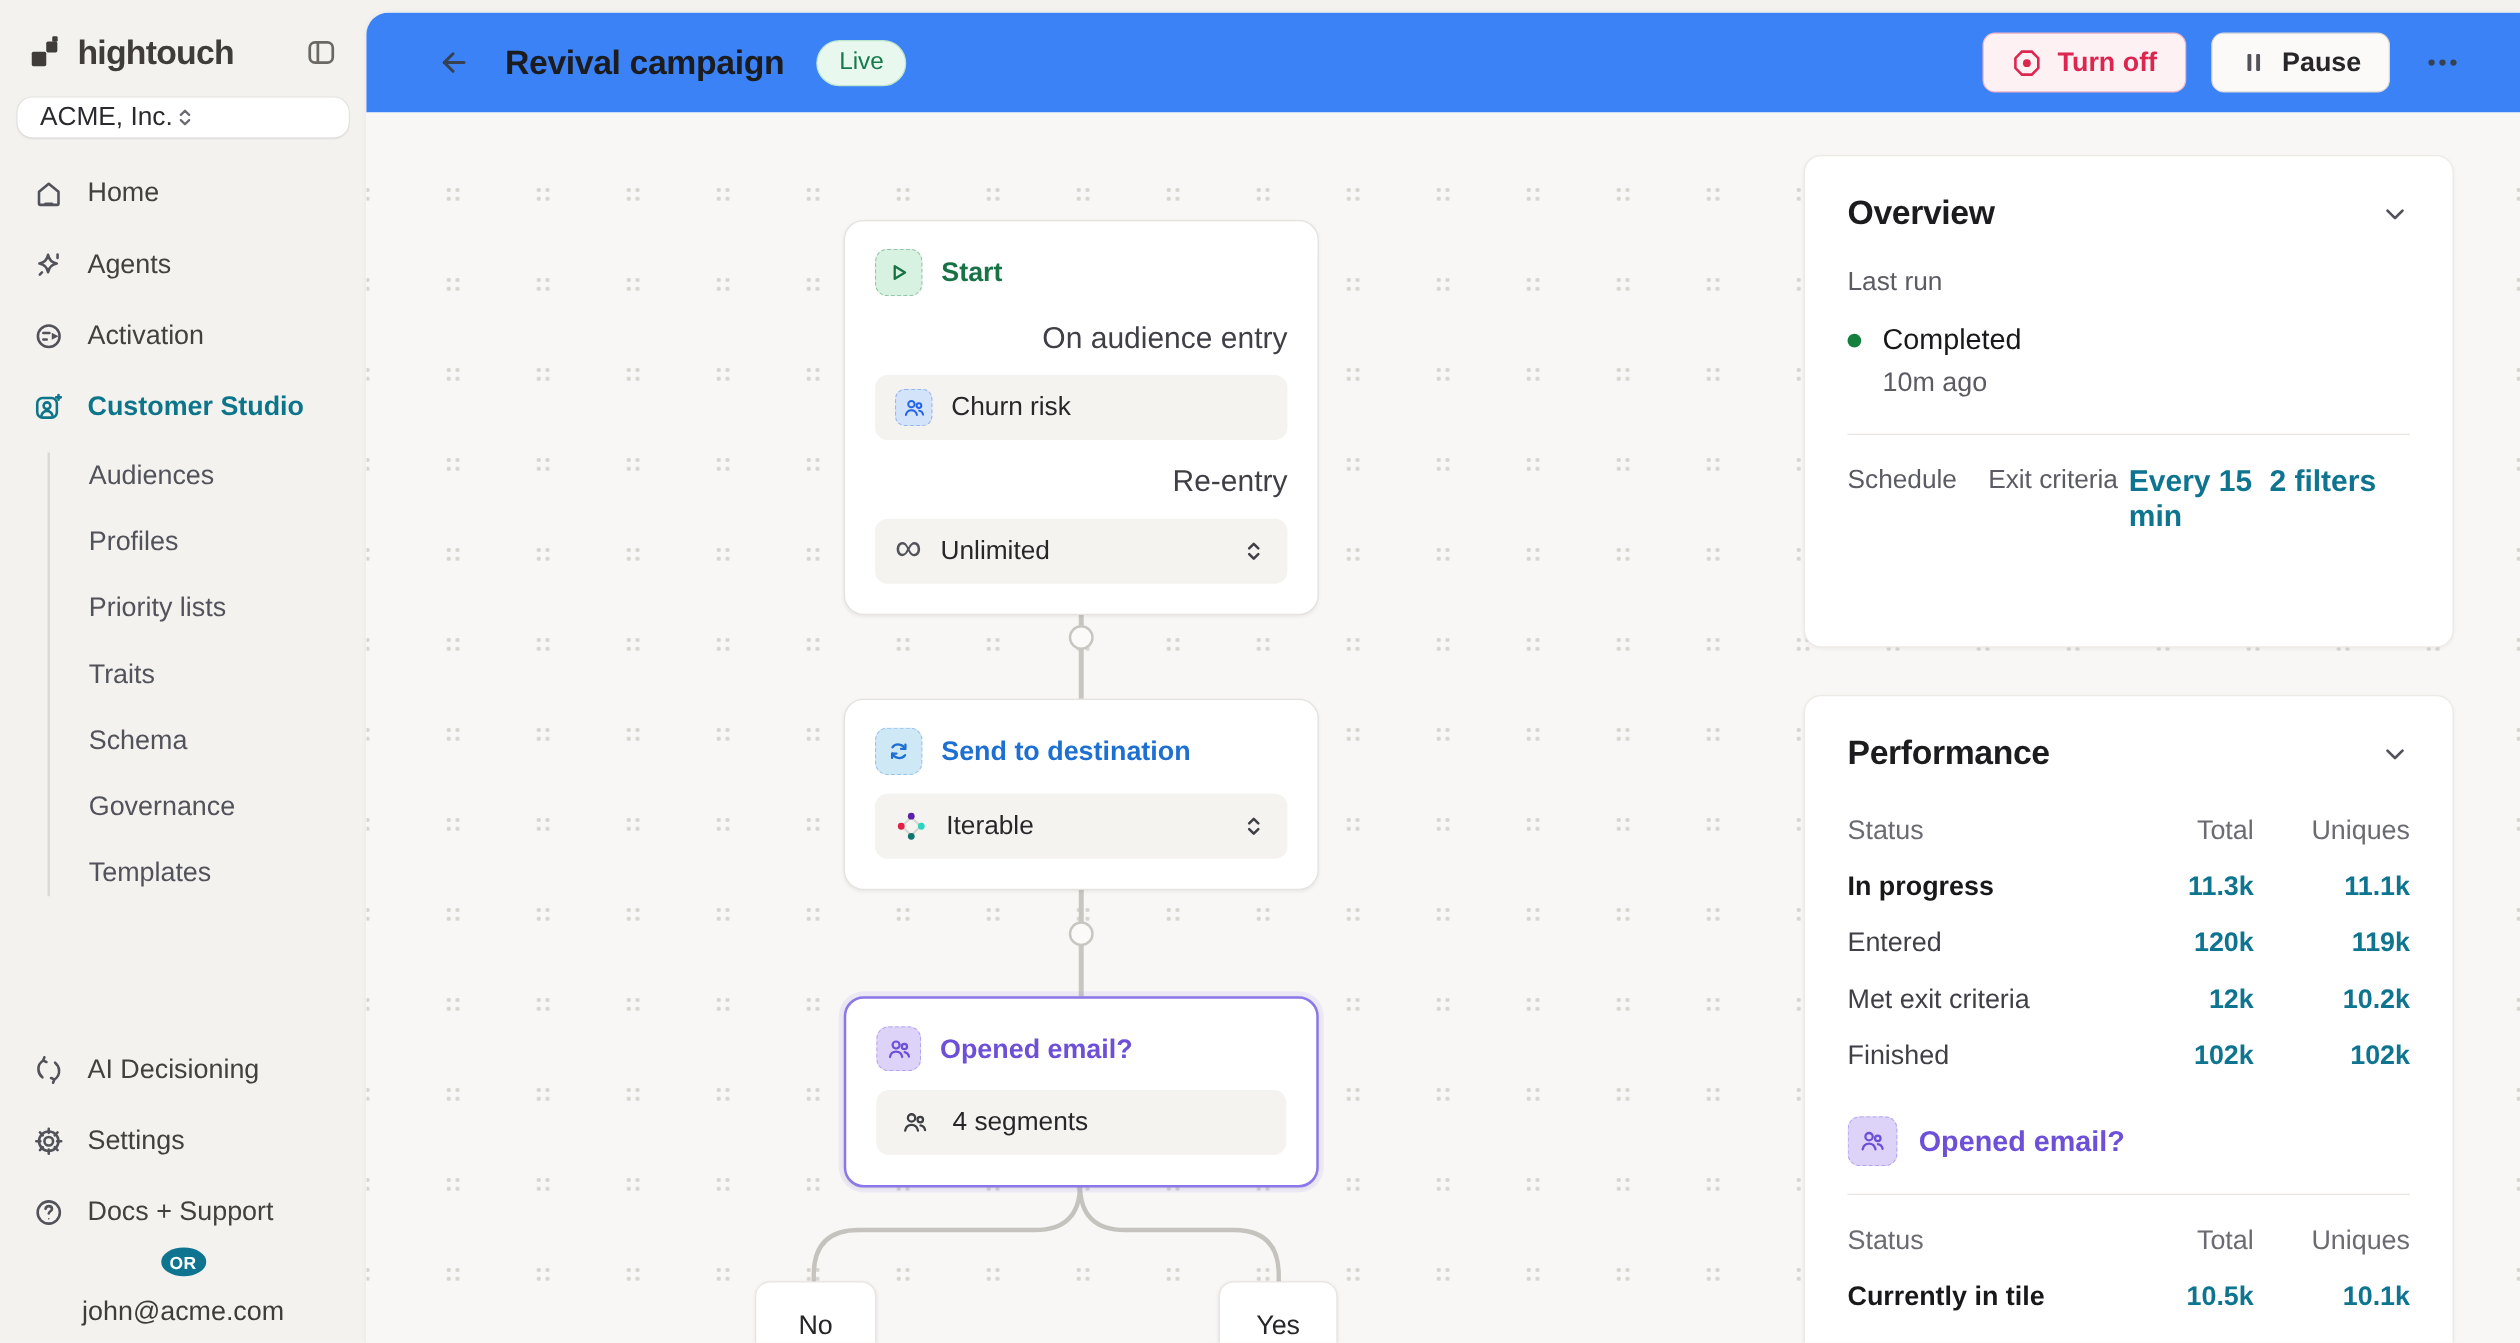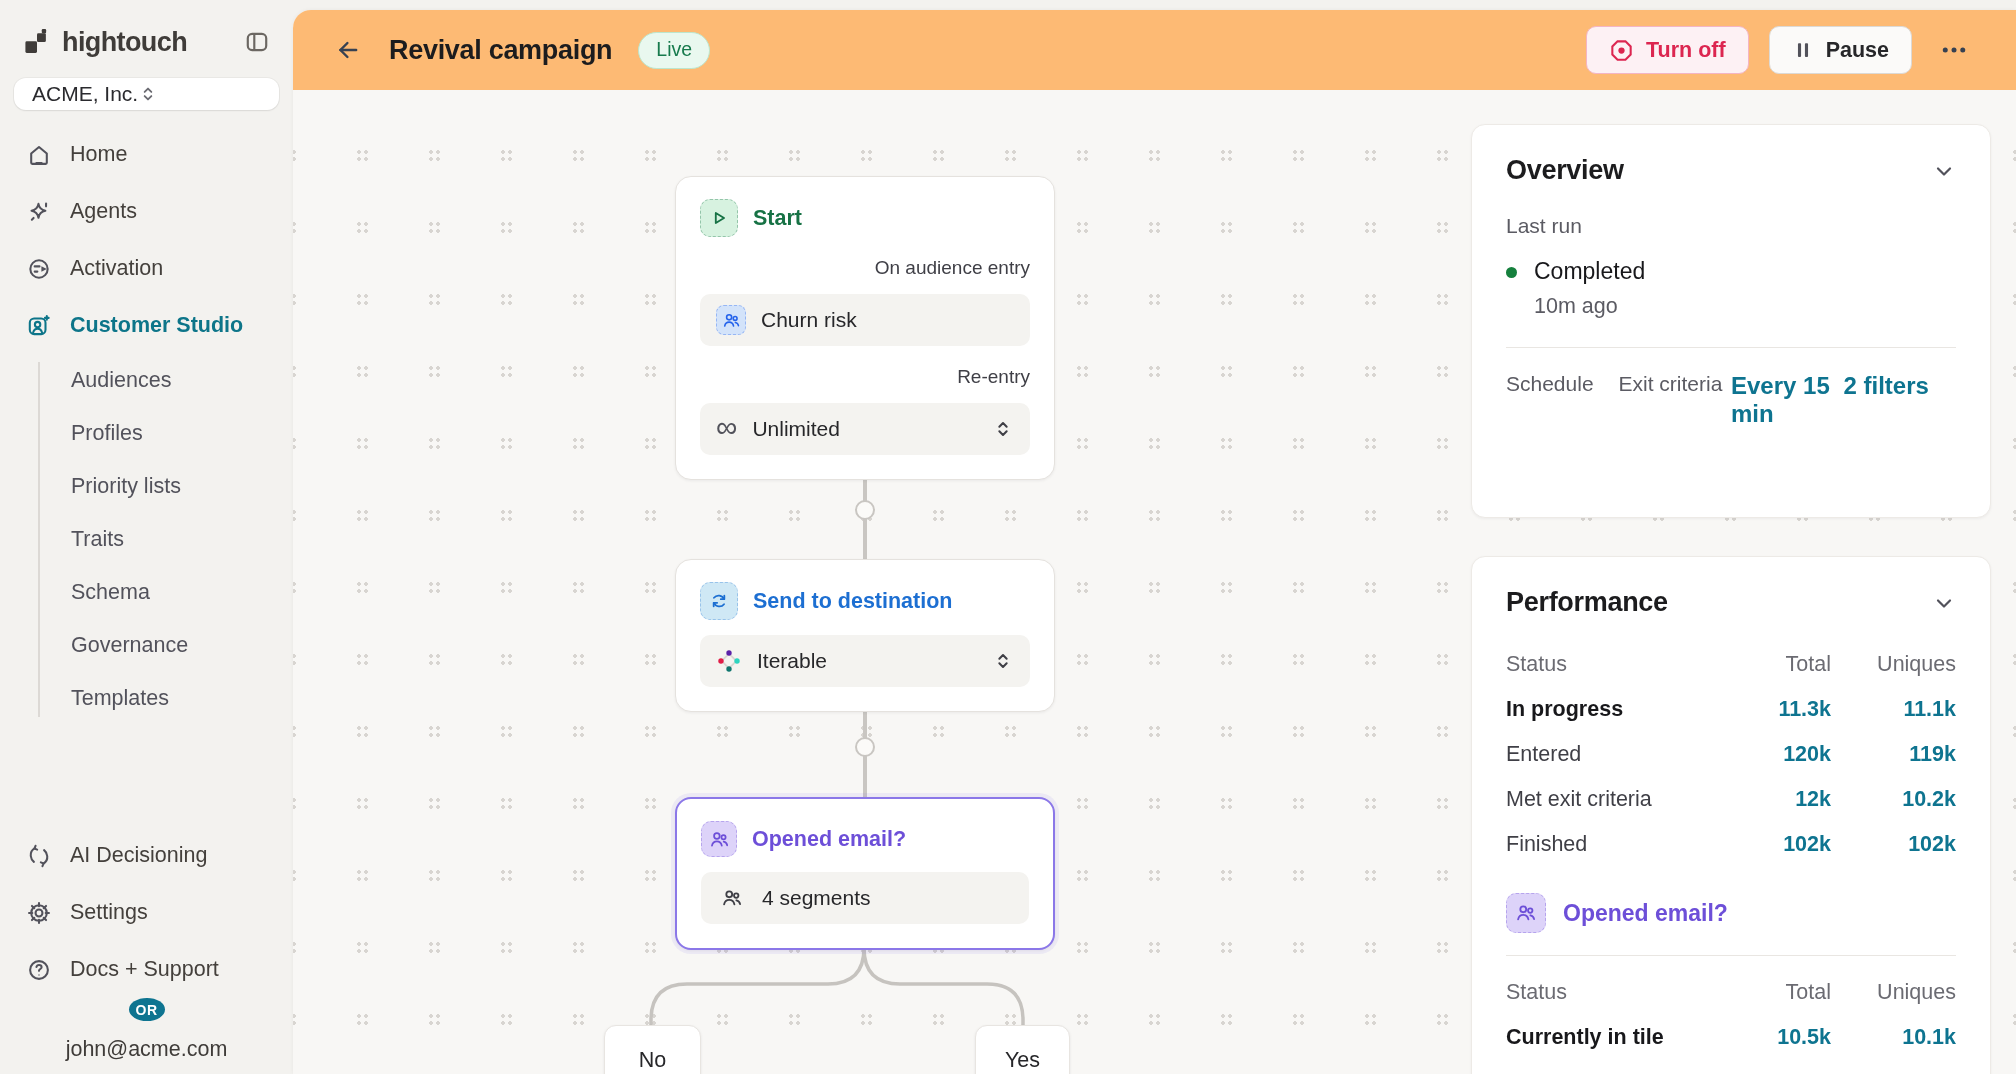--- a/index.html
+++ b/index.html
@@ -28,21 +28,21 @@
     color:#0d7589; font-weight:600; box-shadow:0 1px 3px rgba(0,0,0,.07); }
   .sub-item.selected:before { content:""; position:absolute; left:25px; top:14px; bottom:14px; width:4px; border-radius:2px; background:#0d7589; }
   .side-footer { margin-top:auto; padding-bottom:12px; }
   .user-row { display:flex; align-items:center; gap:16px; height:64px; padding:0 14px; font-size:21.5px; color:#3f3c39; cursor:pointer;flex-direction:column; }
   .avatar { width:36px; height:36px; border-radius:50%; background:#0e7490; color:#fff;
     font-size:14px; font-weight:700; display:flex; align-items:center; justify-content:center; letter-spacing:.5px; }
 
   
   .main { position:absolute; left:293px; top:10px; right:0; bottom:0; background:#ffffff;
     border-top-left-radius:18px; overflow:hidden; box-shadow:0 0 4px rgba(0,0,0,.05); }
-  .topbar { height:80px; display:flex; align-items:center; padding:0 40px 0 34px; background:#fdba74; }
+  .topbar { height:80px; display:flex; align-items:center; padding:0 40px 0 49px; background:#3b82f6; }
   .back-btn { width:42px; height:42px; border-radius:9px; display:flex; align-items:center; justify-content:center; color:#374151; cursor:pointer; }
   .page-title { font-size:27px; font-weight:700; color:#1c1c1e; margin-left:20px; letter-spacing:-.3px; }
   .live-badge { margin-left:26px; background:#e9f8ef; color:#177a4d; border:1.5px solid #bce6cd;
     border-radius:999px; font-size:19.5px; padding:5px 17px 7px; }
   .topbar-actions { margin-left:auto; display:flex; align-items:center; gap:20px; }
   .btn { height:48px; border-radius:10px; font-size:21.5px; font-weight:600; display:flex; align-items:center; gap:12px; padding:0 22px; cursor:pointer; }
   .btn-danger { color:#dc2650; background:#fdf1f4; border:1.5px solid #f4b5c4; }
   .btn-secondary { color:#27272a; background:#fbfaf9; border:1.5px solid #dcd9d5; }
   .menu-btn { width:44px; height:44px; display:flex; align-items:center; justify-content:center; border-radius:9px; color:#374151; cursor:pointer; }
 
@@ -60,39 +60,39 @@
     padding:22px 24px 24px; box-shadow:0 1px 3px rgba(16,24,40,.06);text-align:right; }
   .node.selected { border:2.5px solid #8b77e8; box-shadow:0 0 0 4px rgba(139,119,232,.10), 0 1px 3px rgba(16,24,40,.06); }
   .node-head { display:flex; align-items:center; gap:15px; font-size:21.5px; font-weight:600; }
   .node-head.green { color:#177245; }
   .node-head.blue  { color:#1d6fd2; }
   .node-head.purple{ color:#6d4fd8; }
   .tile-icon { width:38px; height:38px; border-radius:10px; display:flex; align-items:center; justify-content:center; flex:0 0 auto; }
   .tile-icon.green  { background:#d7f2e0; border:1.5px dashed rgba(23,114,69,.35);  color:#177245; }
   .tile-icon.blue   { background:#cfe8f5; border:1.5px dashed rgba(29,111,210,.30); color:#1d6fd2; }
   .tile-icon.purple { background:#ddd3f9; border:1.5px dashed rgba(109,79,216,.35); color:#6d4fd8; }
-  .section-label { margin-top:20px; font-size:19px; color:#3f3f46; }
+  .section-label { margin-top:20px; font-size:24px; color:#3f3f46; }
   .field-row { margin-top:15px; height:52px; background:#f4f3f0; border-radius:10px;
     display:flex; align-items:center; gap:15px; padding:0 16px; font-size:21px; color:#27272a; cursor:pointer; }
   .mini-icon { width:30px; height:30px; border-radius:8px; display:flex; align-items:center; justify-content:center; flex:0 0 auto; }
   .mini-icon.blue { background:#d3e3fa; border:1px dashed rgba(37,99,235,.35); color:#2563eb; }
   .mini-icon.plain { color:#3f3f46; }
   .row-caret { margin-left:auto; color:#3f3f46; display:flex; }
   .infinity { font-size:30px; color:#52525b; line-height:1; margin-top:-4px; }
 
   .connector-line { position:absolute; width:4px; background:#c9c6c2; }
   .connector-dot  { position:absolute; width:20px; height:20px; border-radius:50%;
     background:#fbfaf8; border:2px solid #c9c6c2; }
   .branch-card { position:absolute; top:935px; height:100px; background:#fff; border:1.5px solid #e8e5e1;
     border-radius:12px; box-shadow:0 1px 3px rgba(16,24,40,.08); display:flex; justify-content:center;
     padding-top:22px; font-size:21.5px; color:#27272a; }
 
   
   .panel-card { position:absolute; left:1150px; width:520px; background:#fff; border:1px solid #edeae6;
-    border-radius:14px; box-shadow:0 1px 3px rgba(16,24,40,.05); padding:30px 34px;margin-left:28px; }
+    border-radius:14px; box-shadow:0 1px 3px rgba(16,24,40,.05); padding:30px 34px; }
   .panel-title-row { display:flex; justify-content:space-between; align-items:center;
     font-size:27px; font-weight:700; color:#1c1c1e; letter-spacing:-.3px; }
   .chev { color:#52525b; display:flex; cursor:pointer; }
   .muted { color:#5b5b63; font-size:21px; }
   .status-row { margin-top:20px; display:flex; gap:17px; }
   .green-dot { width:11px; height:11px; border-radius:50%; background:#15803d; margin-top:9px; flex:0 0 auto; }
   .status-main { font-size:23px; color:#18181b; font-weight:500; }
   .status-sub { margin-top:9px; font-size:21.5px; color:#5b5b63; }
   .divider { border:none; border-top:1.5px solid #e9e6e2; margin:28px 0 24px; }
   .ov-grid { display:grid; grid-template-columns:1fr 1fr 1fr 1fr; row-gap:16px; }

